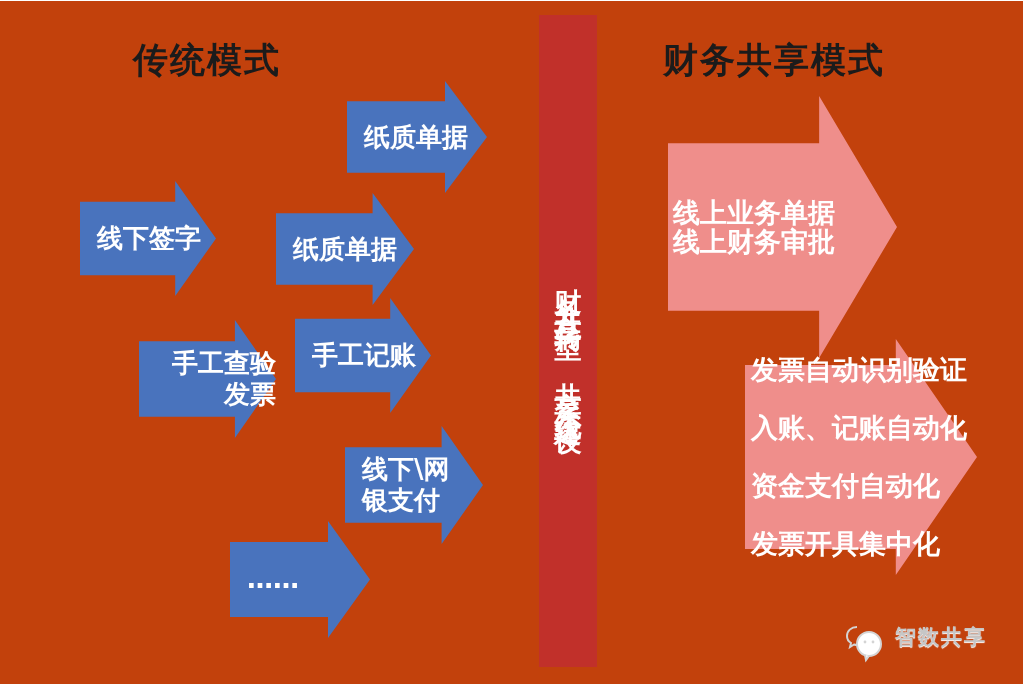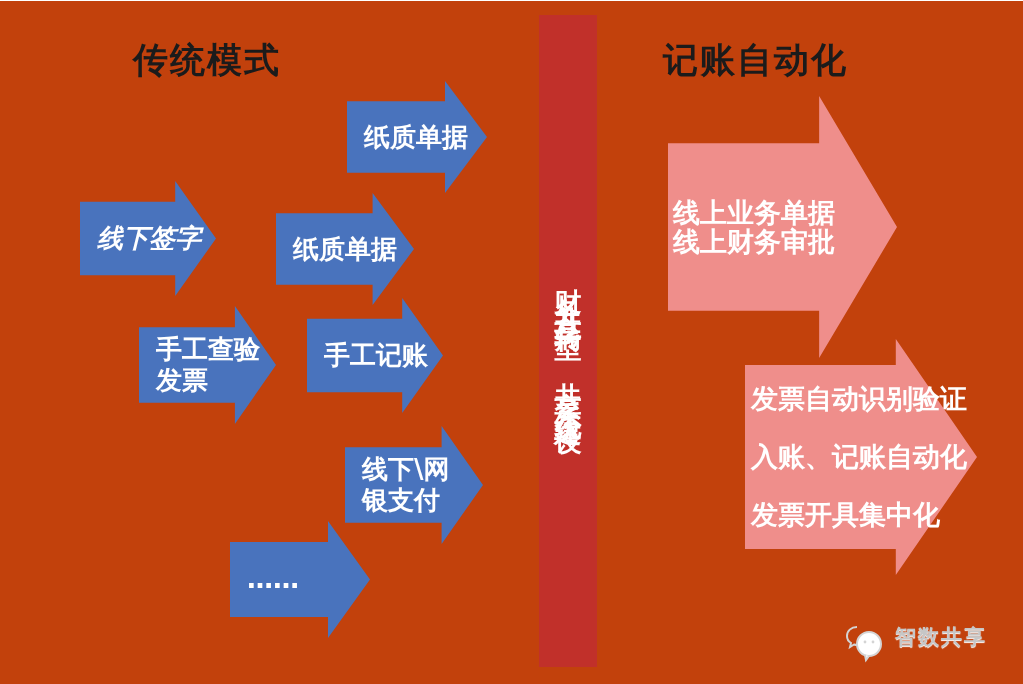--- a/index.html
+++ b/index.html
@@ -48,52 +48,52 @@
     font-size:21px; font-weight:700; color:#c6c6c6; letter-spacing:2px;
     text-shadow:0 1px 1px #ffffff;
   }
 </style>
 </head>
 <body>
 
 <div class="canvas">
 
   <div class="title" style="left:133px; top:36px;">传统模式</div>
-  <div class="title" style="left:663px; top:36px;">记账自动化</div>
+  <div class="title" style="left:663px; top:36px;">财务共享模式</div>
 
   <div class="arrow blue" style="left:347px; top:80px; width:140px; height:112px;">
     <div class="shape"></div>
     <div class="txt">
       <div class="line">纸质单据</div>
     </div>
   </div>
 
-  <div class="arrow blue" style="left:80px; top:180px; width:136px; height:115px;font-style:italic;">
+  <div class="arrow blue" style="left:80px; top:180px; width:136px; height:115px;">
     <div class="shape"></div>
     <div class="txt">
       <div class="line">线下签字</div>
     </div>
   </div>
 
   <div class="arrow blue" style="left:276px; top:192px; width:138px; height:112px;">
     <div class="shape"></div>
     <div class="txt">
       <div class="line">纸质单据</div>
     </div>
   </div>
 
-  <div class="arrow blue" style="left:139px; top:305px; width:137px; height:118px;">
+  <div class="arrow blue" style="left:139px; top:319px; width:137px; height:118px;text-align:right;">
     <div class="shape"></div>
     <div class="txt">
       <div class="line">手工查验</div>
       <div class="line">发票</div>
     </div>
   </div>
 
-  <div class="arrow blue" style="left:307px; top:297px; width:136px; height:115px;">
+  <div class="arrow blue" style="left:295px; top:297px; width:136px; height:115px;">
     <div class="shape"></div>
     <div class="txt">
       <div class="line">手工记账</div>
     </div>
   </div>
 
   <div class="arrow blue" style="left:345px; top:425px; width:138px; height:118px;">
     <div class="shape"></div>
     <div class="txt">
       <div class="line">线下\网</div>
@@ -118,20 +118,21 @@
       <div class="line">线上业务单据</div>
       <div class="line">线上财务审批</div>
     </div>
   </div>
 
   <div class="arrow pink" style="left:745px; top:338px; width:232px; height:236px;">
     <div class="shape" style="--bw:65%; --ti:11%;"></div>
     <div class="txt" style="line-height:30px; padding-left:6px;gap:28px;">
       <div class="line">发票自动识别验证</div>
       <div class="line">入账、记账自动化</div>
+      <div class="line">资金支付自动化</div>
       <div class="line">发票开具集中化</div>
     </div>
   </div>
 
   <div class="watermark">
     <span>
       <svg width="48" height="40" viewBox="0 0 48 40">
         <g fill="none" stroke="#d4d4d4" stroke-width="2">
           <path d="M14 4 C8 4 4 8 4 13 C4 16 5.5 18.5 8 20 L7 24 L11 21.5 C12 21.8 13 22 14 22"></path>
           <circle cx="26" cy="21" r="12" fill="#ffffff"></circle>

